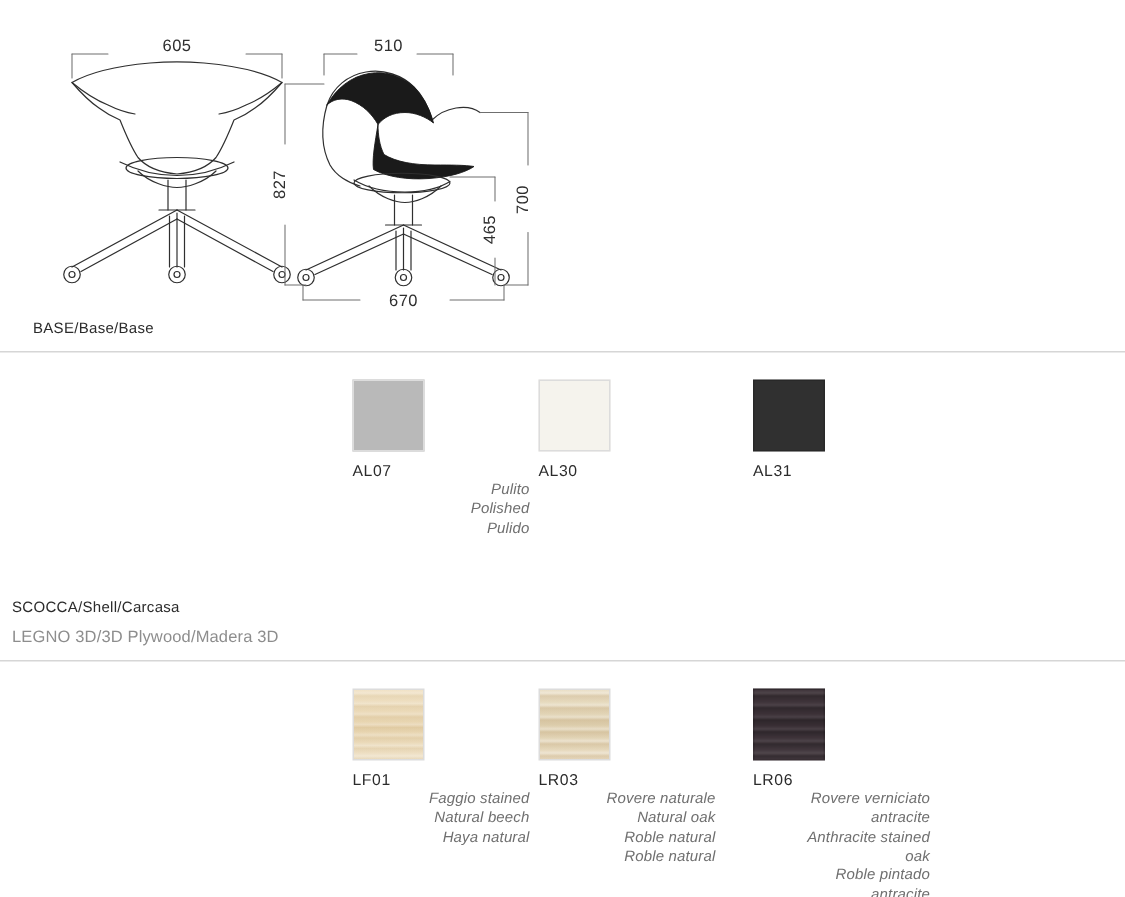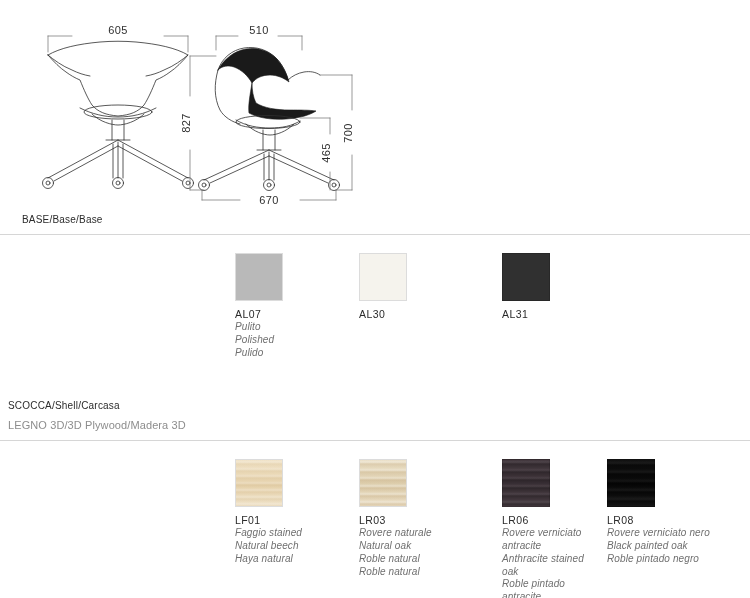--- a/index.html
+++ b/index.html
@@ -97,21 +97,21 @@
     line-height: 1.15;
   }
   .swatch-desc {
     margin-top: 1px;
     font-size: 10px;
     font-style: italic;
     color: #6f6f6f;
     line-height: 1.28;
     letter-spacing: 0.1px;
   }
-  .swatch-desc div { white-space: pre-line; }
+  .swatch-desc div { white-space: pre-line; text-align: right; }
 
   
   .col-1 { left: 235px; }
   .col-2 { left: 359px; }
   .col-3 { left: 482px; margin-left: 20px; }
   .col-4 { left: 607px; }
 
   
   .fill-al07 { background: #b9b9b9; }
   .fill-al30 { background: #f5f3ed; }
@@ -357,24 +357,15 @@
       <div class="swatch-desc">
         <div>Rovere verniciato
 antracite
 Anthracite stained
 oak
 Roble pintado
 antracite</div>
       </div>
     </div>
 
-    <div class="swatch-item col-4">
-      <div class="swatch-chip fill-lr08 dark"></div>
-      <div class="swatch-code">LR08</div>
-      <div class="swatch-desc">
-        <div>Rovere verniciato nero
-Black painted oak
-Roble pintado negro</div>
-      </div>
-    </div>
 
   </div>
 </div>
 
 </body></html>

